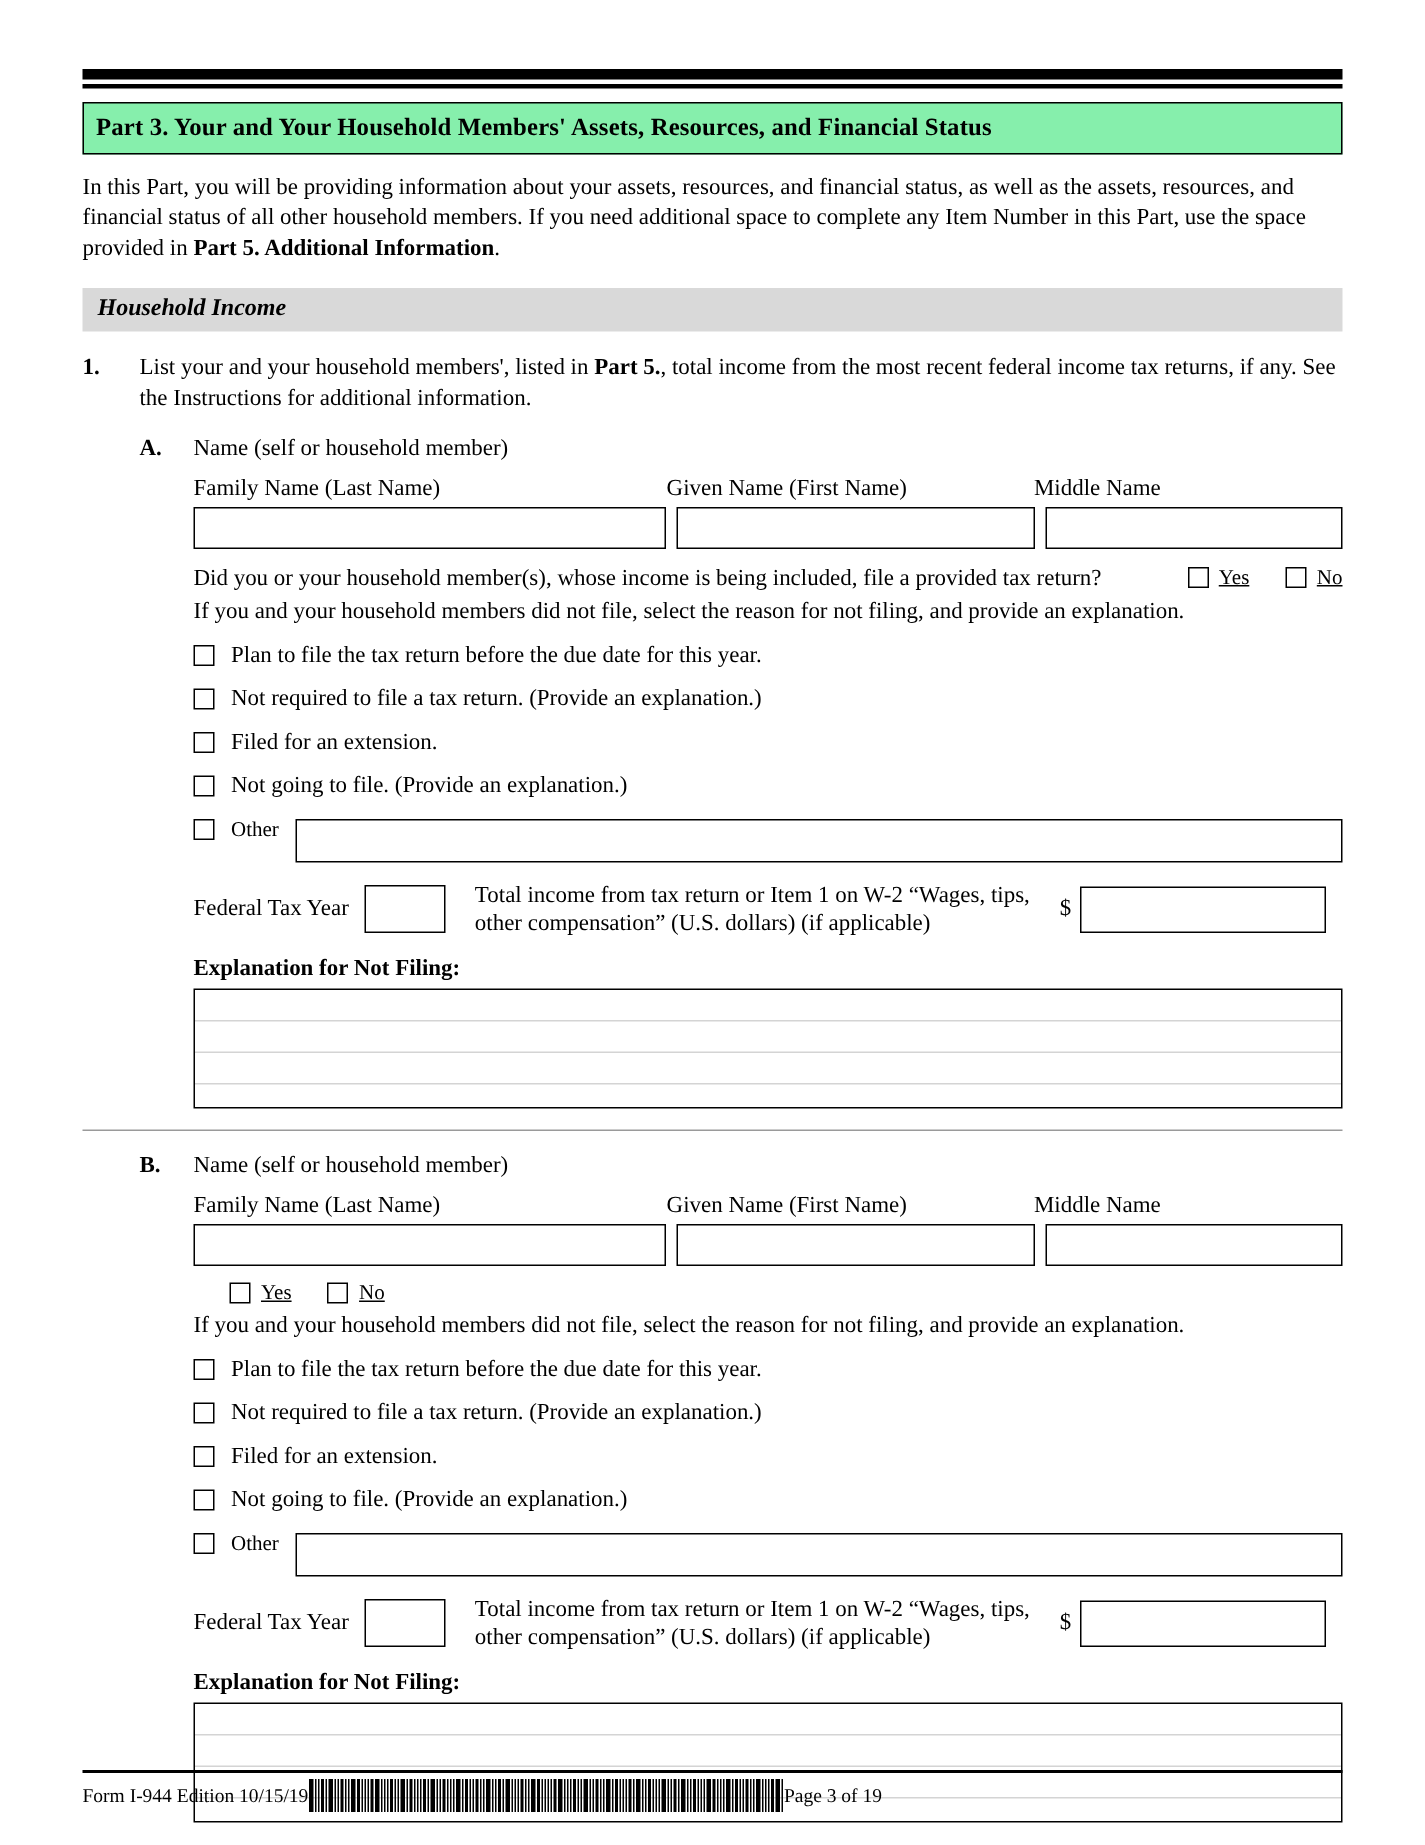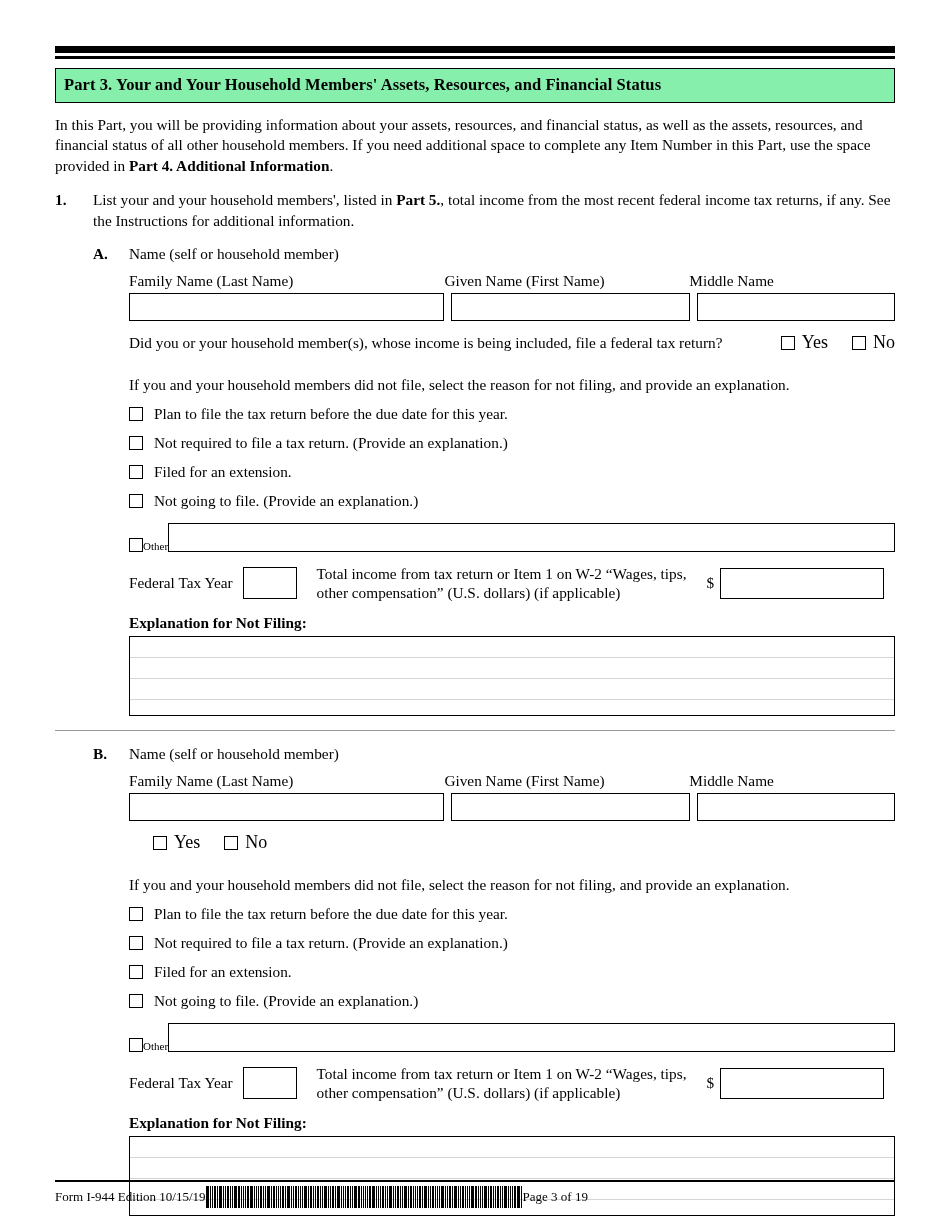--- a/index.html
+++ b/index.html
@@ -144,45 +144,47 @@
     display: inline-block;
     width: 14px;
     height: 14px;
     border: 1px solid #000;
     box-sizing: border-box;
     background: #fff;
     vertical-align: -2px;
   }
   .yn {
     display: inline-flex;
-    align-items: center;
+    align-items: flex-start;
     gap: 7px;
     margin-left: 24px;
-    font-size: 18px;
+    font-size: 14px;
+    text-decoration: underline;
   }
 
   .sub-instr {
-    margin-top: 23px;
+    margin-top: 4px;
     font-size: 15.3px;
   }
 
   .chk-line {
     display: flex;
     align-items: flex-start;
     gap: 11px;
     margin-top: 11px;
     font-size: 15.3px;
   }
   .chk-line .cb { margin-top: 2px; flex: none; }
 
   .other-row {
     display: flex;
-    align-items: flex-end;
+    align-items: flex-start;
+    gap: 11px;
     margin-top: 13px;
-    font-size: 11px;
+    font-size: 14px;
   }
   .other-row .cb { flex: none; }
   .other-input {
     border: 1px solid #000;
     height: 27px;
     flex: 1;
     background: #fff;
   }
 
   .taxyear-row {
@@ -271,23 +273,24 @@
 <div class="page">
   <div class="content">
 
     <div class="top-rule-thick"></div>
     <div class="top-rule-gap"></div>
     <div class="top-rule-thin"></div>
 
     <div class="part-header">Part 3.  Your and Your Household Members' Assets, Resources, and Financial Status</div>
 
     <div class="intro">
-      <span>In this Part, you will be providing information about your assets, resources, and financial status, as well as the assets, resources, and financial status of all other household members.  If you need additional space to complete any Item Number in this Part, use the space provided in </span><b>Part 4. Additional Information</b><span>.</span>
+      <span>In this Part, you will be providing information about your assets, resources, and financial status, as well as the assets, resources, and financial status of all other household members.  If you need additional space to complete any Item Number in this Part, use the space provided in </span><b>Part 5. Additional Information</b><span>.</span>
     </div>
 
+    <div class="section-band">Household Income</div>
 
     <div class="item">
       <div class="item-num">1.</div>
       <div class="item-body">
         <span>List your and your household members', listed in </span><b>Part 5.</b><span>, total income from the most recent federal income tax returns, if any. See the Instructions for additional information.</span>
       </div>
     </div>
 
     <div class="sub">
       <div class="sub-letter">A.</div>
@@ -299,21 +302,21 @@
           <div class="nl-2">Given Name (First Name)</div>
           <div class="nl-3">Middle Name</div>
         </div>
         <div class="name-inputs">
           <div class="txtbox ni-1"></div>
           <div class="txtbox ni-2"></div>
           <div class="txtbox ni-3"></div>
         </div>
 
         <div class="q-row">
-          <div class="q-text">Did you or your household member(s), whose income is being included, file a federal tax return?</div>
+          <div class="q-text">Did you or your household member(s), whose income is being included, file a provided tax return?</div>
           <div class="yn">
             <span class="cb"></span>
             <span>Yes</span>
           </div>
           <div class="yn">
             <span class="cb"></span>
             <span>No</span>
           </div>
         </div>
 

